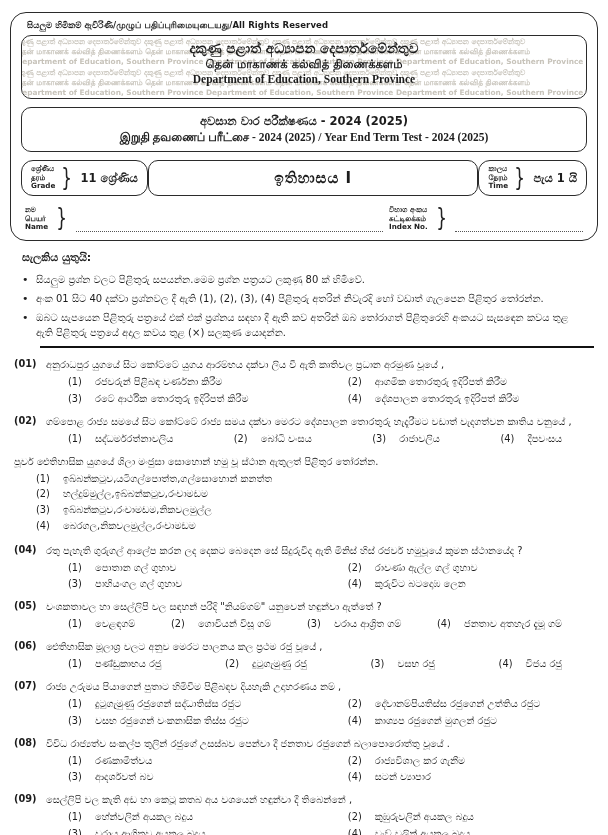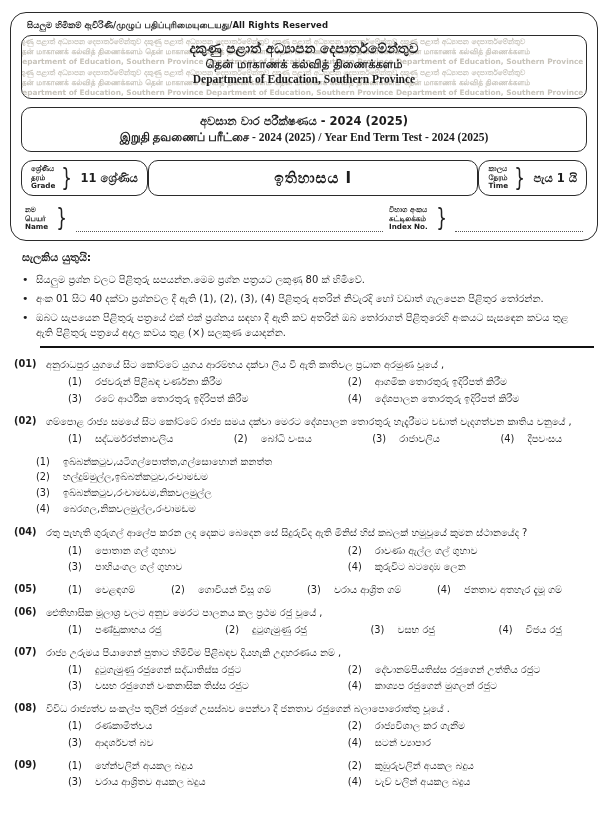--- a/index.html
+++ b/index.html
@@ -210,20 +210,21 @@
             </div>
             <div class="opt">
               <span class="opt-num">(4)</span>
               <span class="opt-text">දීපවංසය</span>
             </div>
           </div>
         </div>
       </div>
       <div class="question">
         <div class="q-body">
+          <div class="q-stem">පූර්ව ඓතිහාසික යුගයේ ශිලා මංජුසා සොහොන් හමු වූ ස්ථාන ඇතුලත් පිළිතුර තෝරන්න.</div>
           <div class="q-options stack">
             <div class="opt">
               <span class="opt-num">(1)</span>
               <span class="opt-text">ඉබ්බන්කටුව,යටිගල්පොත්ත,ගල්සොහොන් කනත්ත</span>
             </div>
             <div class="opt">
               <span class="opt-num">(2)</span>
               <span class="opt-text">හල්දුම්මුල්ල,ඉබ්බන්කටුව,රංචාමඩම</span>
             </div>
             <div class="opt">
@@ -233,21 +234,21 @@
             <div class="opt">
               <span class="opt-num">(4)</span>
               <span class="opt-text">බෙරගල,නිකවලමුල්ල,රංචාමඩම</span>
             </div>
           </div>
         </div>
       </div>
       <div class="question">
         <div class="q-num">(04)</div>
         <div class="q-body">
-          <div class="q-stem">රතු පැහැති ගුරුගල් ආලේප කරන ලද දෙකට බෙදෙන සේ සිදුරුවීද ඇති මිනිස් හිස් කබලක් හමුවූයේ කුමන ස්ථානයේද ?</div>
+          <div class="q-stem">රතු පැහැති ගුරුගල් ආලේප කරන ලද දෙකට බෙදෙන සේ සිදුරුවීද ඇති මිනිස් හිස් රජවර් හමුවූයේ කුමන ස්ථානයේද ?</div>
           <div class="q-options grid2">
             <div class="opt">
               <span class="opt-num">(1)</span>
               <span class="opt-text">පොතාන ගල් ගුහාව</span>
             </div>
             <div class="opt">
               <span class="opt-num">(2)</span>
               <span class="opt-text">රාවණා ඇල්ල ගල් ගුහාව</span>
             </div>
             <div class="opt">
@@ -257,20 +258,21 @@
             <div class="opt">
               <span class="opt-num">(4)</span>
               <span class="opt-text">කුරුවිට බටදොඹ ලෙන</span>
             </div>
           </div>
         </div>
       </div>
       <div class="question">
         <div class="q-num">(05)</div>
         <div class="q-body">
+          <div class="q-stem">වංශකතාවල හා සෙල්ලිපි වල සඳහන් පරිදි "නියම්ගම්" යනුවෙන් හඳුන්වා ඇත්තේ ?</div>
           <div class="q-options row4">
             <div class="opt">
               <span class="opt-num">(1)</span>
               <span class="opt-text">වෙළඳගම්</span>
             </div>
             <div class="opt">
               <span class="opt-num">(2)</span>
               <span class="opt-text">ගොවියන් විසූ ගම්</span>
             </div>
             <div class="opt">
@@ -352,20 +354,21 @@
             <div class="opt">
               <span class="opt-num">(4)</span>
               <span class="opt-text">සටන් ව්‍යාපාර</span>
             </div>
           </div>
         </div>
       </div>
       <div class="question">
         <div class="q-num">(09)</div>
         <div class="q-body">
+          <div class="q-stem">සෙල්ලිපි වල කැති අඩ හා කෙටූ කතබ අය වශයෙන් හඳුන්වා දී තිබෙන්නේ ,</div>
           <div class="q-options grid2">
             <div class="opt">
               <span class="opt-num">(1)</span>
               <span class="opt-text">හේන්වලින් අයකල බදුය</span>
             </div>
             <div class="opt">
               <span class="opt-num">(2)</span>
               <span class="opt-text">කුඹුරුවලින් අයකල බදුය</span>
             </div>
             <div class="opt">

